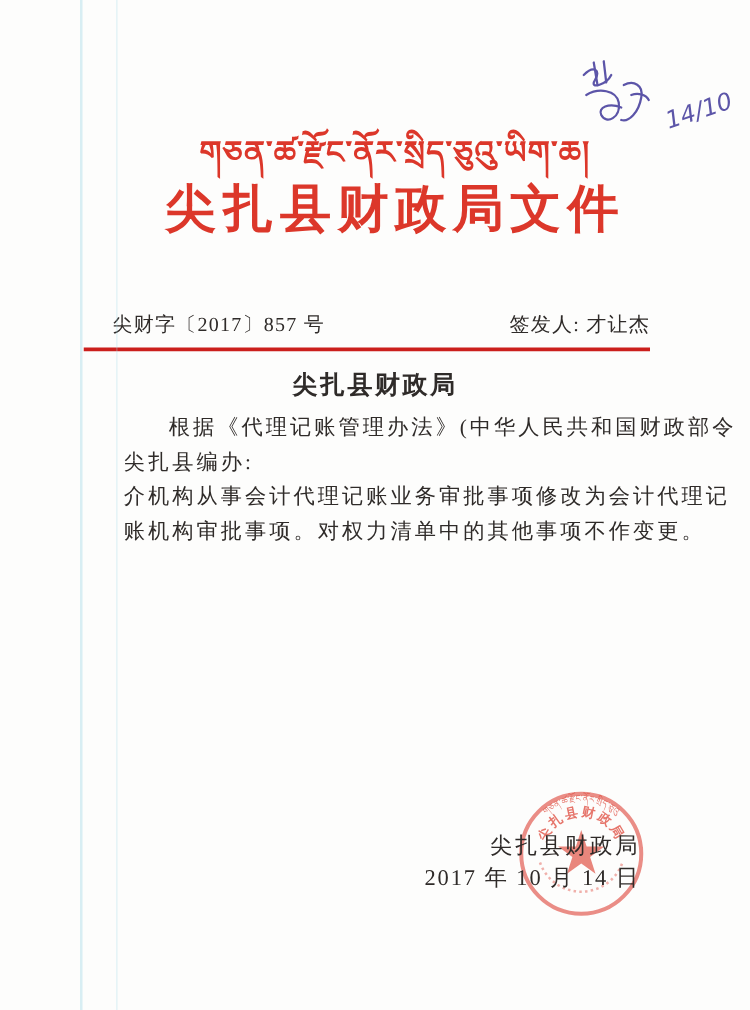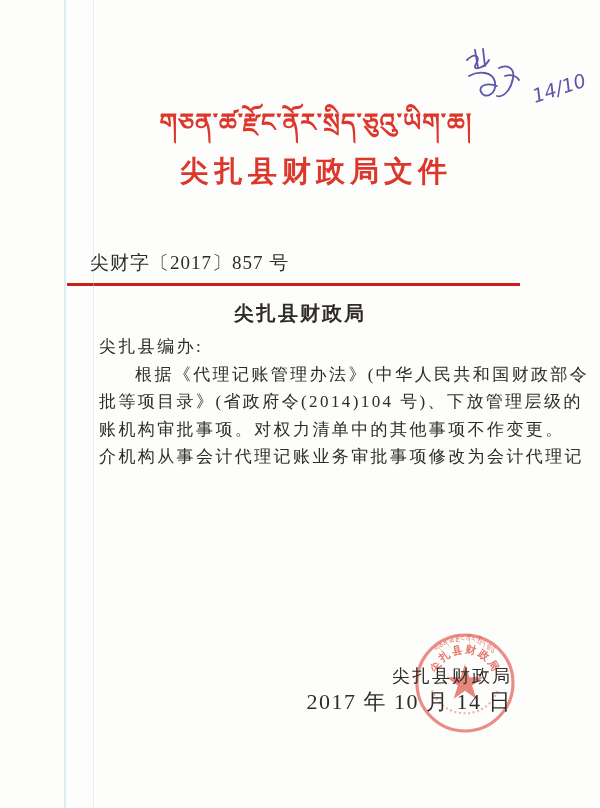--- a/index.html
+++ b/index.html
@@ -41,33 +41,33 @@
   .letterhead { margin-top: 100px; text-align: center; padding-left: 32px; }
   .tibetan-title {
     color: #dc372a;
     font-size: 25px;
     line-height: 46px;
     letter-spacing: 1px;
     font-weight: bold;
   }
   .org-title {
     color: #dc372a;
-    font-size: 29px;
+    font-size: 41px;
     line-height: 50px;
     font-weight: bold;
     letter-spacing: 5px;
-    font-family: Liberation Sans, sans-serif;
+    font-family: Liberation Mono, monospace;
   }
 
   
   .doc-meta {
     display: flex;
     justify-content: space-between;
     margin: 54px 80px 0 90px;
-    font-size: 19px;
+    font-size: 16px;
     letter-spacing: 1px;
   }
 
   .red-rule {
     height: 3px;
     background: #cb1f1c;
     margin: 7px 80px 0 67px;
     border: none;
   }
 
@@ -94,21 +94,21 @@
     height: 110px;
     pointer-events: none;
   }
   .sig-block {
     position: absolute;
     right: 88px;
     top: 663px;
     text-align: right;
   }
   .sig-org { font-size: 18px; letter-spacing: 2px; line-height: 26px; }
-  .sig-date { font-size: 22px; letter-spacing: 1.5px; line-height: 26px; }
+  .sig-date { font-size: 18px; letter-spacing: 1.5px; line-height: 26px; }
 </style>
 </head>
 <body>
 
 <div class="page">
 
   <div class="scan-line a"></div>
   <div class="scan-line b"></div>
 
   <div class="handwriting">
@@ -126,34 +126,34 @@
     </svg>
   </div>
 
   <div class="letterhead">
     <div class="tibetan-title">གཅན་ཚ་རྫོང་ནོར་སྲིད་ཅུའུ་ཡིག་ཆ།</div>
     <div class="org-title">尖扎县财政局文件</div>
   </div>
 
   <div class="doc-meta">
     <span>尖财字〔2017〕857 号</span>
+    <span>签发人: 才让杰</span>
   </div>
 
   <hr class="red-rule">
 
   <div class="doc-title">
     <div class="t-line">尖扎县财政局</div>
   </div>
 
   <div class="doc-body">
+    <div class="body-line indent">根据《代理记账管理办法》(中华人民共和国财政部令</div>
     <div class="body-line">尖扎县编办:</div>
-    <div class="body-line indent">根据《代理记账管理办法》(中华人民共和国财政部令</div>
-    <div class="body-line">批等项目录》(省政府令(2014)104 号)、下放管理层级的</div>
+    <div class="body-line">介机构从事会计代理记账业务审批事项修改为会计代理记</div>
     <div class="body-line">账机构审批事项。对权力清单中的其他事项不作变更。</div>
-    <div class="body-line">介机构从事会计代理记账业务审批事项修改为会计代理记</div>
   </div>
 
   <div class="seal">
     <svg width="110" height="110" viewBox="0 0 110 110" xmlns="http://www.w3.org/2000/svg">
       <defs>
         <path id="sealArcOuter" d="M 13,55 A 42,42 0 0 1 97,55"></path>
         <path id="sealArcInner" d="M 25,55 A 30,30 0 0 1 85,55"></path>
         <path id="sealArcBottom" d="M 22,62 A 35,35 0 0 0 88,62"></path>
       </defs>
       <circle cx="55" cy="55" r="48" fill="none" stroke="rgba(224,82,70,0.65)" stroke-width="3.2"></circle>

